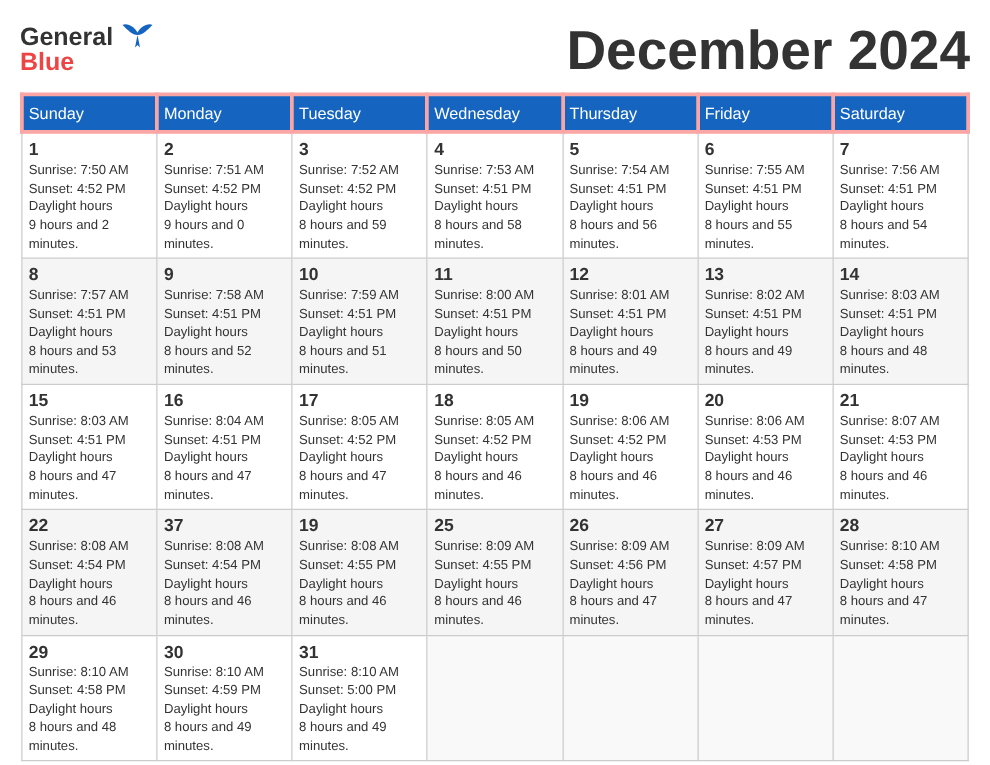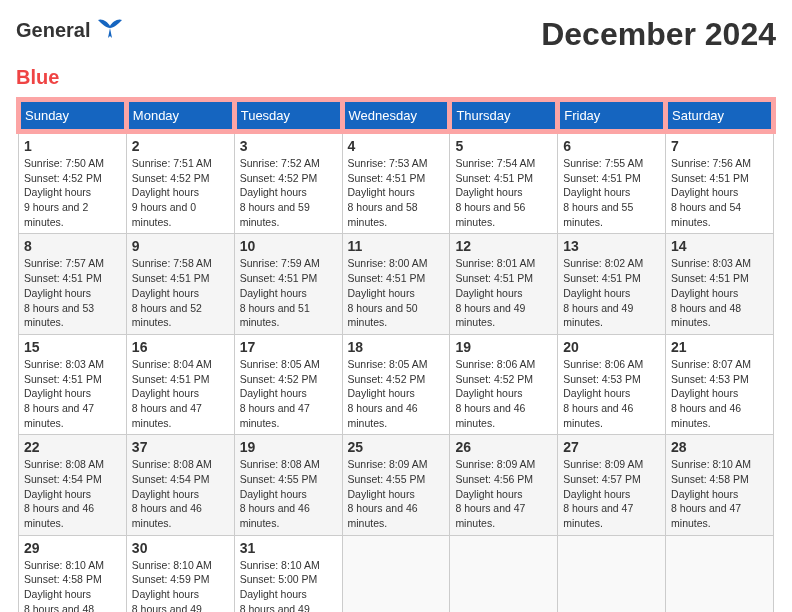--- a/index.html
+++ b/index.html
@@ -13,47 +13,46 @@
     .header {
       display: flex;
       justify-content: space-between;
       align-items: flex-start;
       margin-bottom: 8px;
     }
     .logo {
       display: flex;
       flex-direction: column;
       align-items: flex-start;
-      gap: 28px;
     }
     .title-block {
       text-align: right;
     }
     .calendar-title {
-      font-size: 32px;
+      font-size: 44px;
       font-weight: bold;
       color: #333;
     }
     .calendar-subtitle {
       font-size: 14px;
       color: #555;
     }
     .calendar-table {
       width: 100%;
       border-collapse: collapse;
       font-size: 11px;
     }
     .calendar-table th {
       background-color: #1565c0;
       color: white;
       padding: 6px 4px;
       text-align: left;
       font-size: 13px;
       font-weight: normal;
-      border: 5px solid #fca5a5;
+      border: 3px solid #fca5a5;
     }
     .calendar-table td {
       border: 1px solid #ccc;
       vertical-align: top;
       padding: 4px 5px;
       height: 80px;
       width: 107px;
       background: #fff;
     }
     .calendar-table tr:nth-child(even) td {

